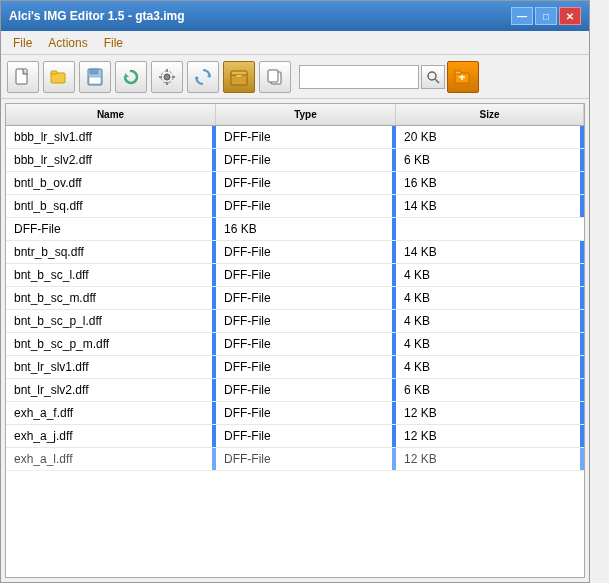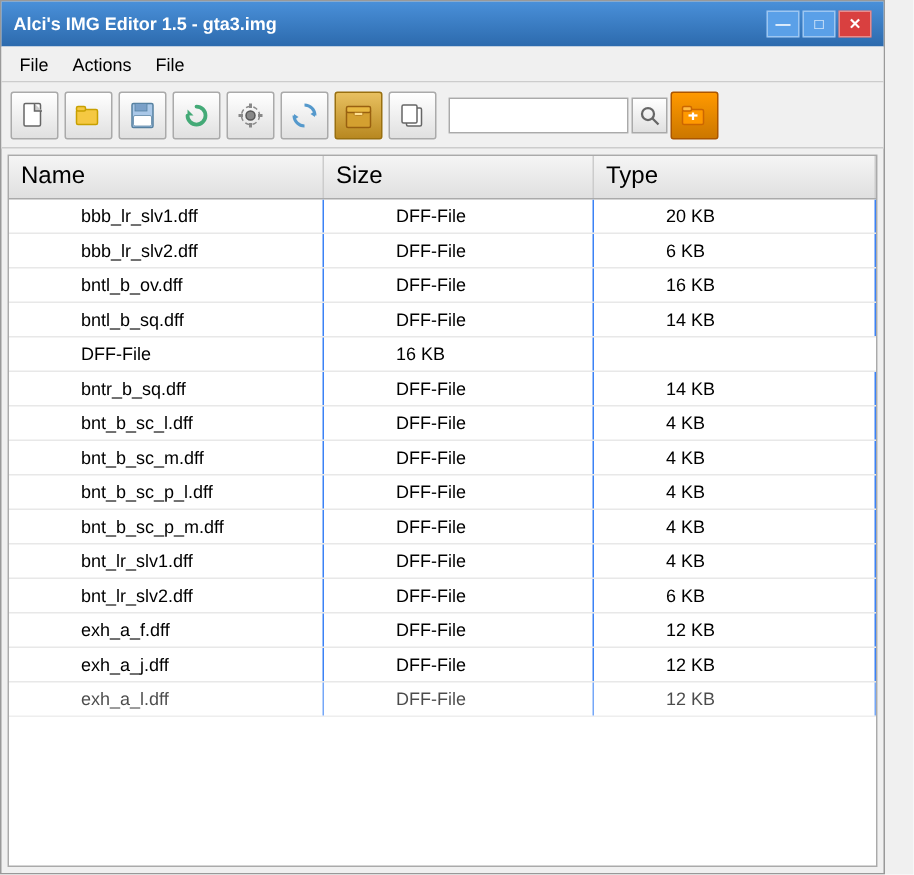--- a/index.html
+++ b/index.html
@@ -67,21 +67,21 @@
       align-items: center;
       height: 24px;
       padding: 0 4px;
       flex-shrink: 0;
     }
 
     .menu-item {
       padding: 3px 8px;
       cursor: pointer;
       font-size: 12px;
-      color: #000000;
+      color: #a16207;
     }
 
     .toolbar {
       background: #f0f0f0;
       border-bottom: 1px solid #ccc;
       display: flex;
       align-items: center;
       padding: 4px 6px;
       gap: 4px;
       height: 44px;
@@ -156,47 +156,47 @@
     .table-header {
       display: grid;
       grid-template-columns: 210px 180px 1fr;
       background: linear-gradient(to bottom, #f5f5f5, #e0e0e0);
       border-bottom: 1px solid #aaa;
       flex-shrink: 0;
     }
 
     .table-header-cell {
       padding: 5px 8px;
-      font-size: 16px;
-      font-weight: normal;
+      font-size: 10px;
+      font-weight: bold;
       color: #000;
       border-right: 1px solid #ccc;
+      text-align: center;
     }
 
     .table-body {
       flex: 1;
       overflow-y: auto;
       overflow-x: hidden;
     }
 
     .table-row {
       display: grid;
       grid-template-columns: 210px 180px 1fr;
       border-bottom: 1px solid #e8e8e8;
     }
 
     .table-cell {
       padding: 4px 8px;
       font-size: 12px;
       color: #000;
-      border-right: 1px solid #3b82f6;
+      border-right: 4px solid #3b82f6;
       white-space: nowrap;
       overflow: hidden;
       text-overflow: ellipsis;
-      margin-left: 40px;
     }
 
     .table-body::-webkit-scrollbar {
       width: 14px;
     }
     .table-body::-webkit-scrollbar-track {
       background: #f0f0f0;
       border-left: 1px solid #ccc;
     }
     .table-body::-webkit-scrollbar-thumb {
@@ -307,22 +307,22 @@
           <line x1="5" y1="9" x2="11" y2="9" stroke="white" stroke-width="1.5"></line>
           <line x1="8" y1="7" x2="8" y2="12" stroke="white" stroke-width="1.5"></line>
         </svg>
       </div>
     </div>
   </div>
 
   <div class="content-area">
     <div class="table-header">
       <div class="table-header-cell">Name</div>
+      <div class="table-header-cell">Type</div>
       <div class="table-header-cell">Size</div>
-      <div class="table-header-cell">Type</div>
     </div>
     <div class="table-body" id="table-body">
     <div class="table-row">
           <div class="table-cell">bbb_lr_slv1.dff</div>
           <div class="table-cell">DFF-File</div>
           <div class="table-cell">20 KB</div>
         </div>
         <div class="table-row">
           <div class="table-cell">bbb_lr_slv2.dff</div>
           <div class="table-cell">DFF-File</div>

